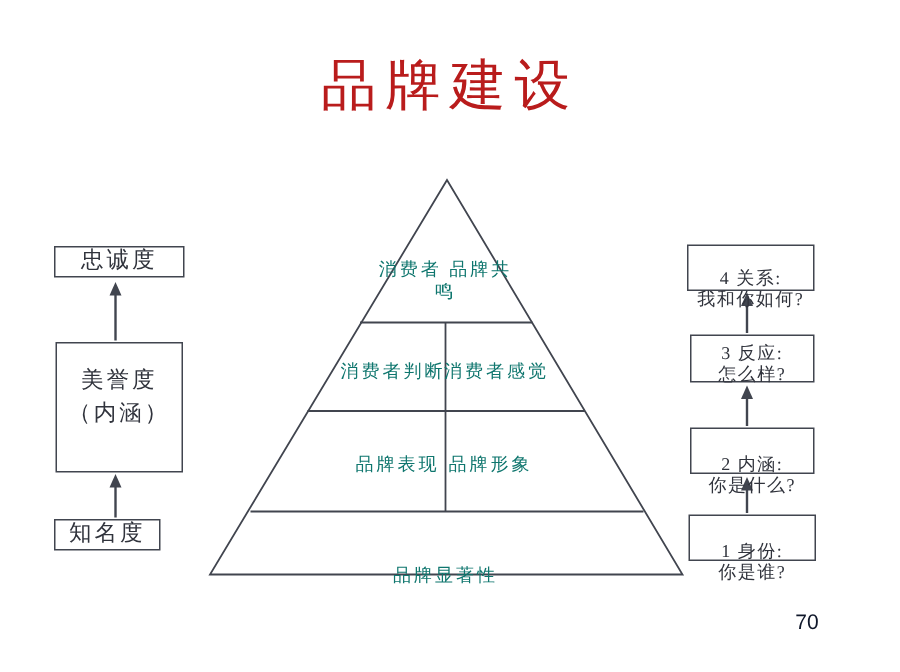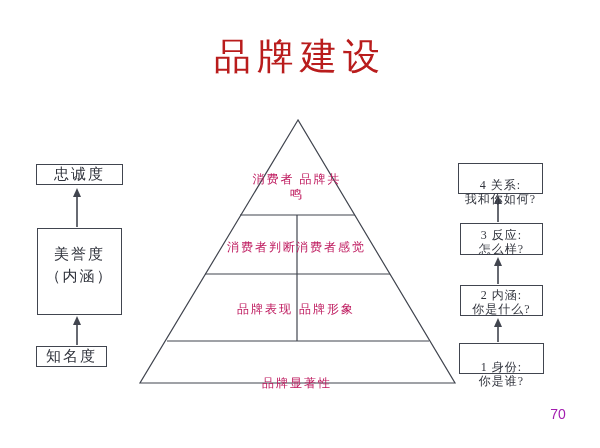--- a/index.html
+++ b/index.html
@@ -40,44 +40,44 @@
   
   .box-loyalty    { left: 36px; top: 164px; width: 87px; height: 21px; font-size: 15px; line-height: 19px; letter-spacing: 2px; }
   .box-reputation { left: 37px; top: 228px; width: 85px; height: 87px; font-size: 15px; letter-spacing: 2px; padding-top: 14px; }
   .box-reputation .bl { line-height: 22px; }
   .box-awareness  { left: 36px; top: 346px; width: 71px; height: 21px; font-size: 15px; line-height: 19px; letter-spacing: 2px; }
   
   .rbox { font-size: 12px; letter-spacing: 1px; }
   .rbox .bl { line-height: 14px; }
   .box-r4 { left: 458px; top: 163px; width: 85px; height: 31px; padding-top: 14px; }
   .box-r3 { left: 460px; top: 223px; width: 83px; height: 32px; padding-top: 4px; }
-  .box-r2 { left: 460px; top: 285px; width: 83px; height: 31px; padding-top: 2px; }
+  .box-r2 { left: 460px; top: 285px; width: 83px; height: 31px; padding-top: 16px; }
   .box-r1 { left: 459px; top: 343px; width: 85px; height: 31px; padding-top: 16px; }
   
   .pyr-label {
     position: absolute;
     text-align: center;
     font-size: 12px;
     letter-spacing: 2px;
-    color: #be185d;
+    color: #0f766e;
   }
   .pyr-apex   { left: 247px; top: 172px; width: 100px; }
   .pyr-apex .bl { line-height: 14px; }
   .pyr-l2-left  { left: 212px; top: 239px; width: 100px; }
   .pyr-l2-right { left: 281px; top: 239px; width: 100px; }
   .pyr-l3-left  { left: 215px; top: 301px; width: 100px; }
   .pyr-l3-right { left: 277px; top: 301px; width: 100px; }
   .pyr-base     { left: 237px; top: 355px; width: 120px; margin-top: 20px; }
   .page-number {
     position: absolute;
-    left: 543px; top: 406px; width: 30px;
+    left: 523px; top: 406px; width: 30px;
     text-align: center;
     font-family: "Liberation Sans", "DejaVu Sans", sans-serif;
     font-size: 14px;
-    color: #a21caf;
+    color: #0f172a;
   }
 </style>
 </head>
 <body>
 
 <div class="slide">
 
   <div class="title">品牌建设</div>
 
   <svg class="diagram-lines" viewBox="0 0 600 448" xmlns="http://www.w3.org/2000/svg">

